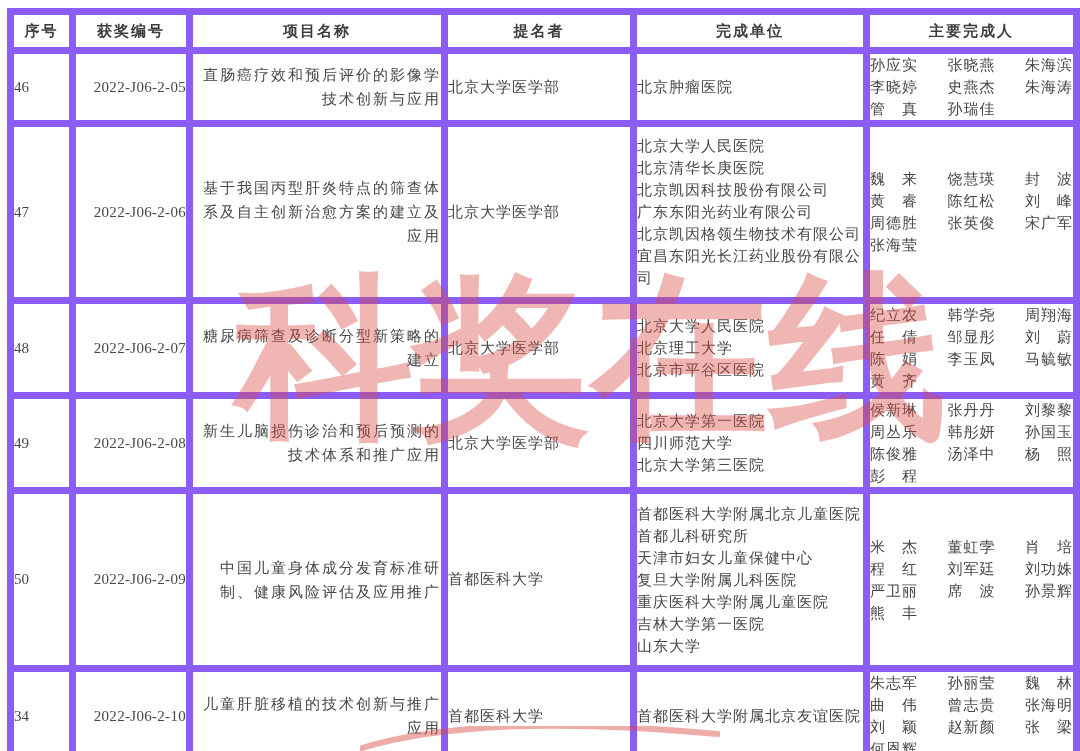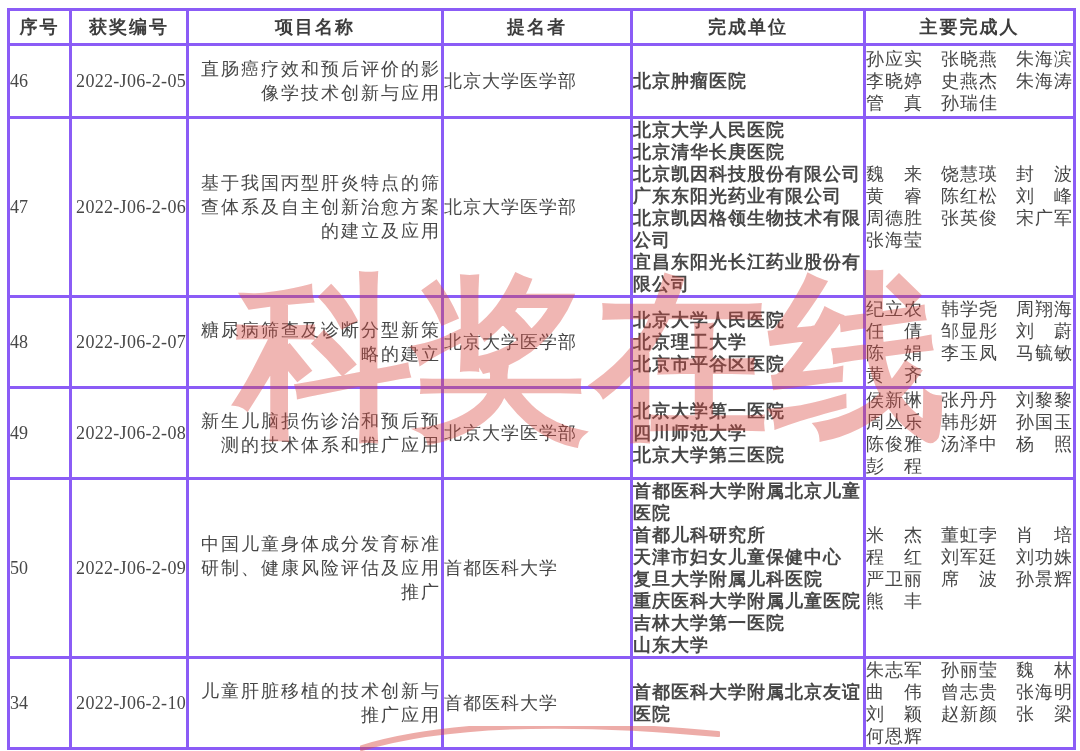--- a/index.html
+++ b/index.html
@@ -7,37 +7,37 @@
     width:1080px;height:751px;position:relative;overflow:hidden;
     font-family:"Liberation Sans",sans-serif;
     color:#474747;
   }
   .sheet{position:absolute;left:7px;top:8px;width:1066px;}
   table.award{
     border-collapse:collapse;table-layout:fixed;width:1066px;
     background:transparent;
   }
   table.award th,table.award td{
-    border:3px solid #8b5cf6;
+    border:7px solid #8b5cf6;
     vertical-align:middle;
-    font-size:18px;
+    font-size:15px;
     padding:0;
     overflow:hidden;
   }
   thead th{
     font-size:17px;font-weight:bold;letter-spacing:2px;color:#3d3d3d;
     height:32px;text-align:center;background:#fff;
   }
   td.c-no{ text-align:left;font-family:"Liberation Serif",serif;font-size:16px; }
   td.c-code{ text-align:right;font-family:"Liberation Serif",serif;font-size:16px;letter-spacing:.3px; }
   td.c-project{ padding:6px 14px; }
   .project-text{ letter-spacing:2px;line-height:24px;text-align:right; }
   td.c-nominator{ padding:4px 8px 4px 14px;letter-spacing:1px; }
   td.c-units{ padding:6px 22px 6px 12px; }
-  .unit-line{ letter-spacing:1px;line-height:22px;font-weight:bold; }
+  .unit-line{ letter-spacing:1px;line-height:22px; }
   td.c-people{ padding:6px 8px 6px 10px; }
   .people-grid{
     display:grid;grid-template-columns:repeat(3,max-content);
     justify-content:space-between;align-content:center;
     row-gap:0;column-gap:6px;text-align:right;
   }
   .person{ letter-spacing:1px;line-height:22px;white-space:nowrap; }
   
   tr.r0{height:73px;} tr.r1{height:177px;} tr.r2{height:90px;}
   tr.r3{height:90px;} tr.r4{height:178px;} tr.r5{height:87px;}

